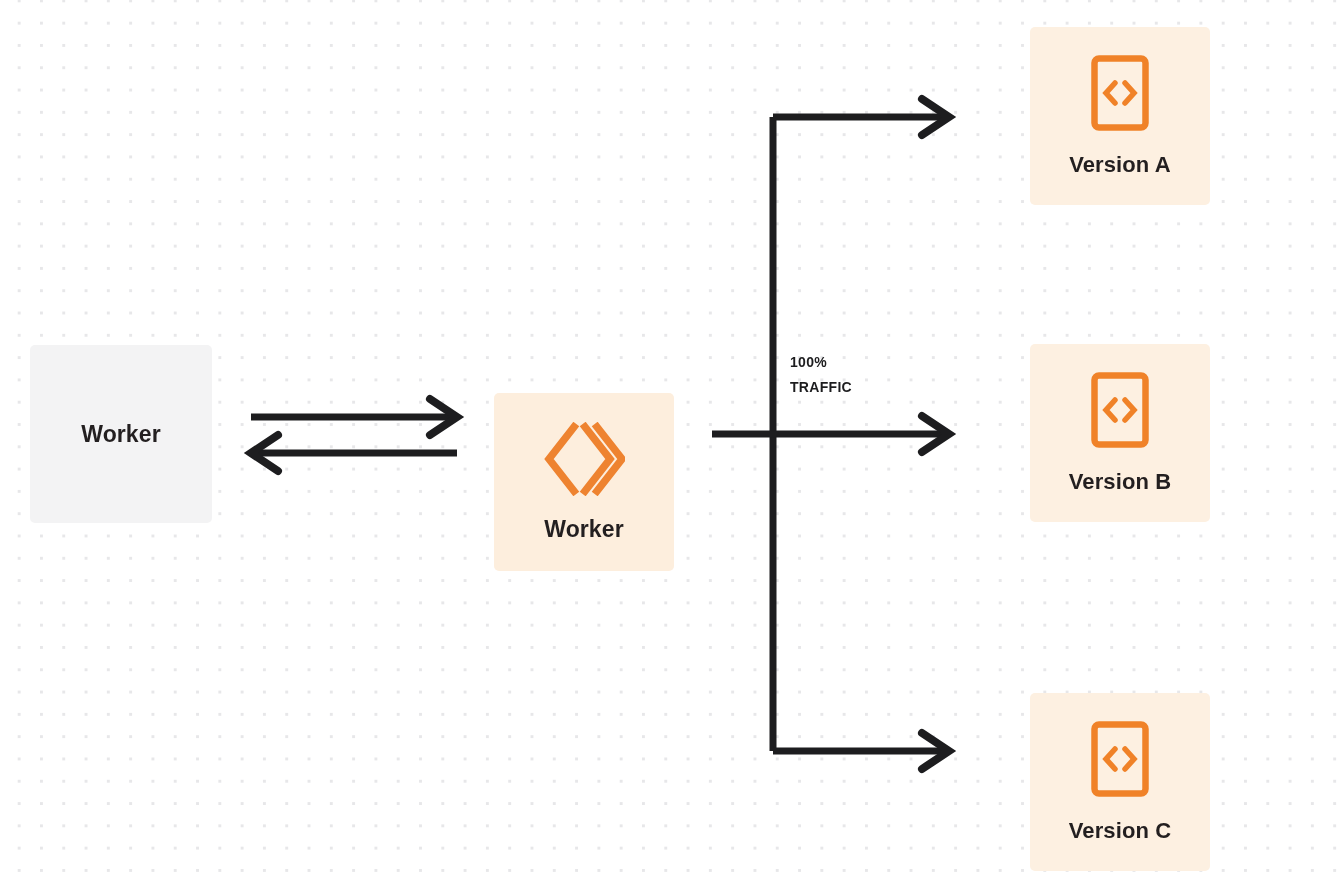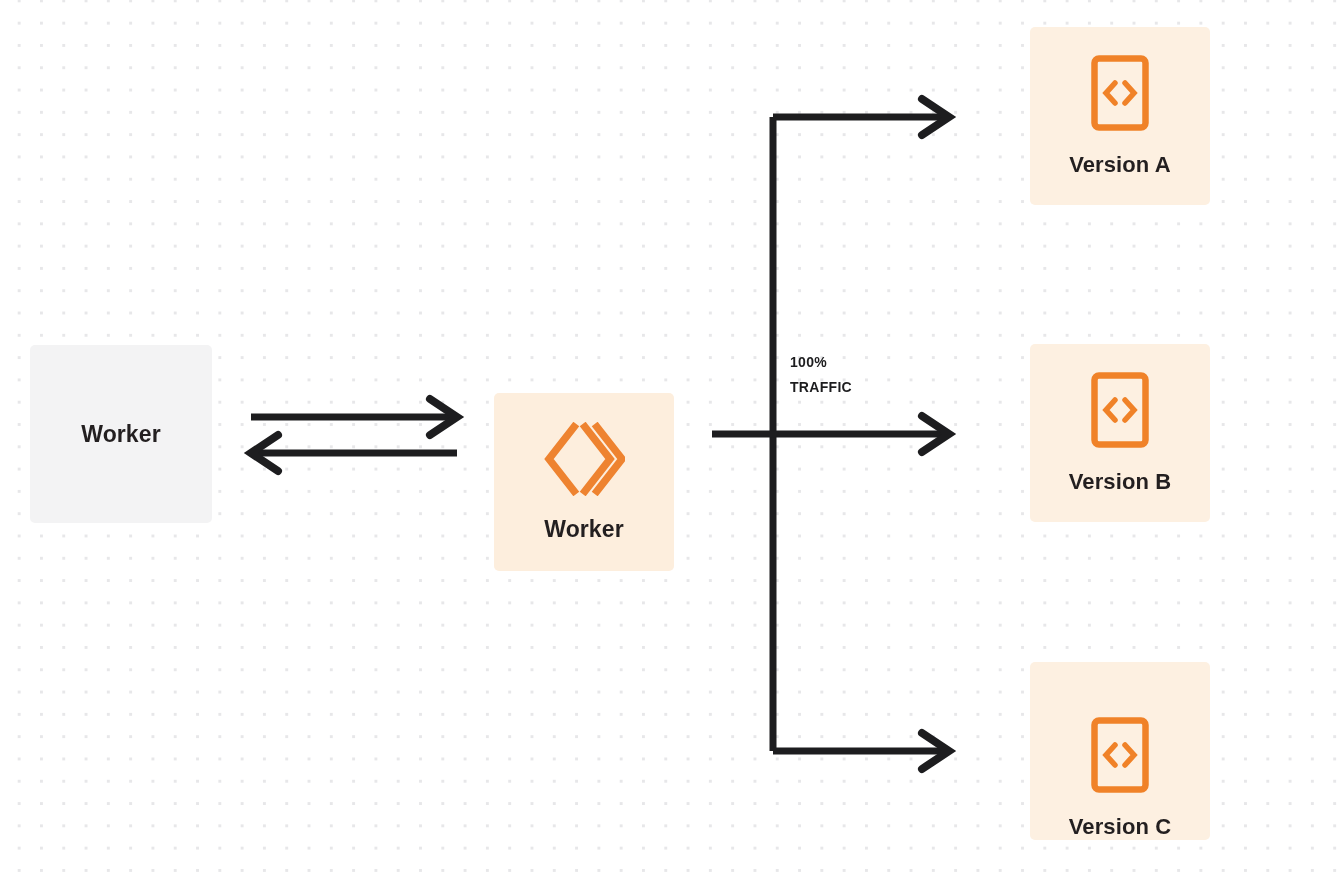--- a/index.html
+++ b/index.html
@@ -58,21 +58,21 @@
 
   .version-node {
     width: 180px;
     height: 178px;
     background: #fdf0e1;
   }
   .version-node .node-label { font-size: 22px; margin-top: 17px; }
 
   #version-a-node { left: 1030px; top: 27px; }
   #version-b-node { left: 1030px; top: 344px; }
-  #version-c-node { left: 1030px; top: 662px; justify-content: flex-end; }
+  #version-c-node { left: 1030px; top: 693px; }
 
   
   #deployed-frame {
     position: absolute;
     left: 983px;
     top: 292px;
     width: 273px;
     height: 277px;
     box-sizing: border-box;
     pointer-events: none;

